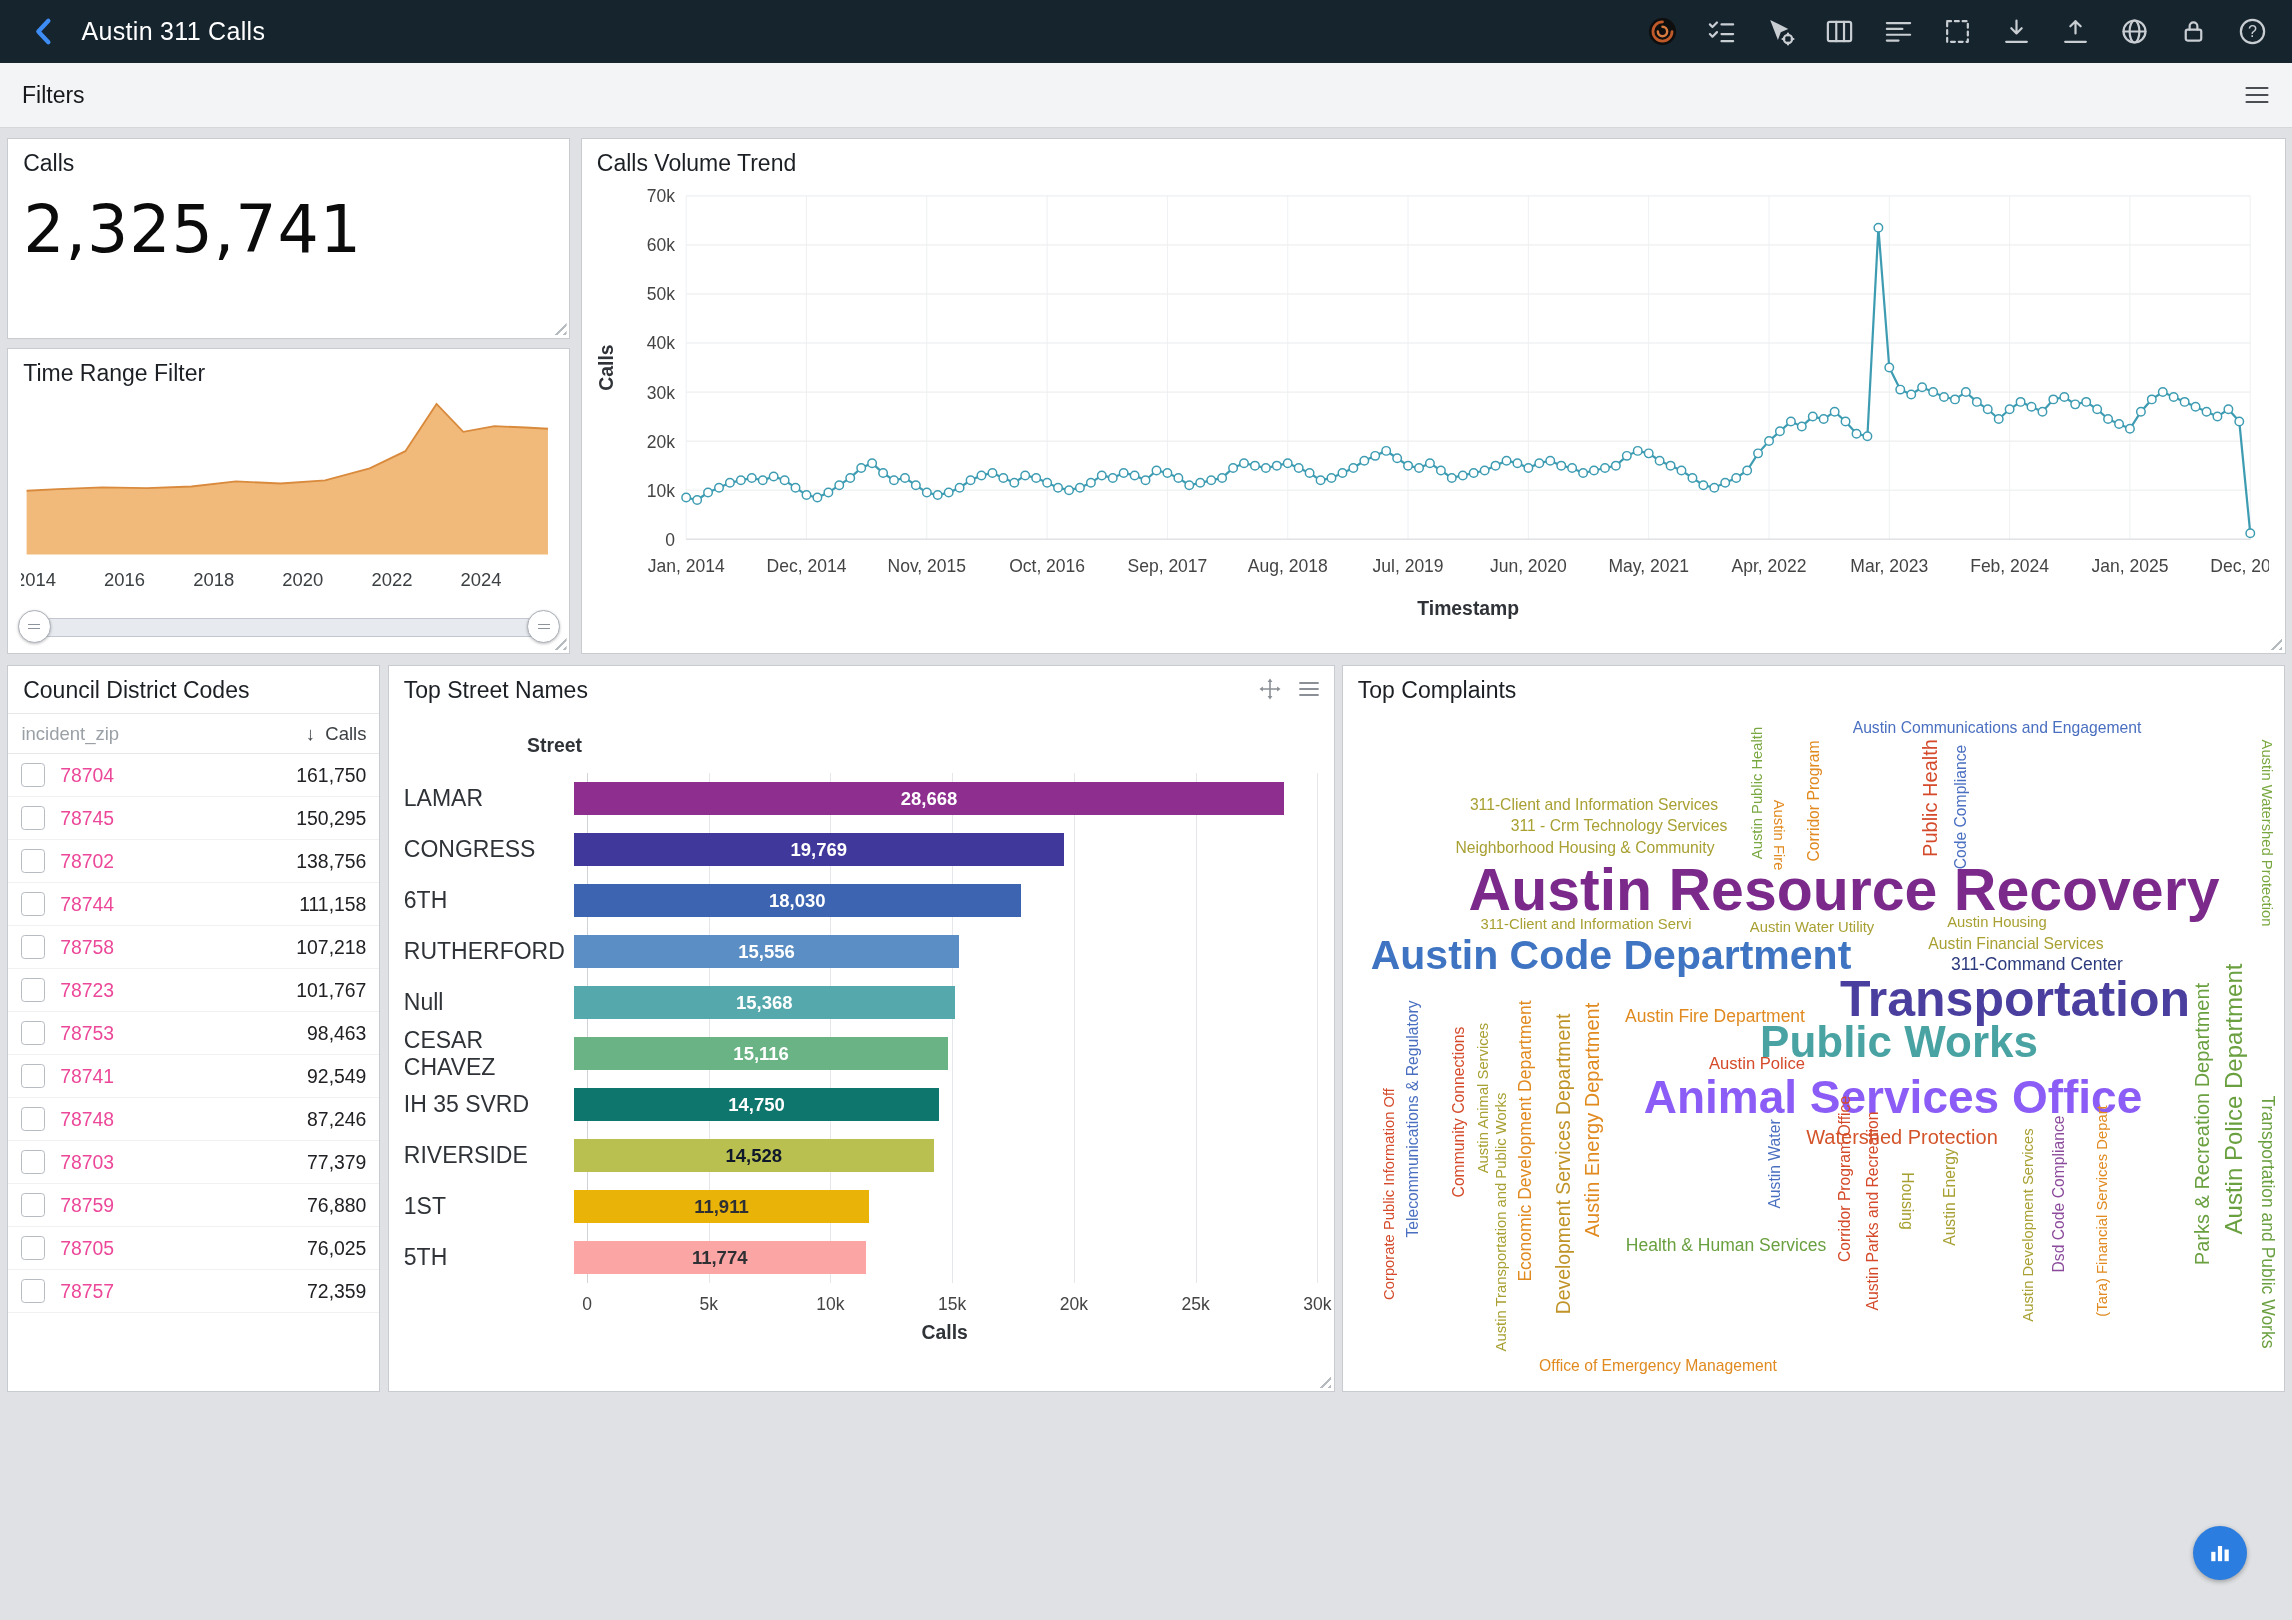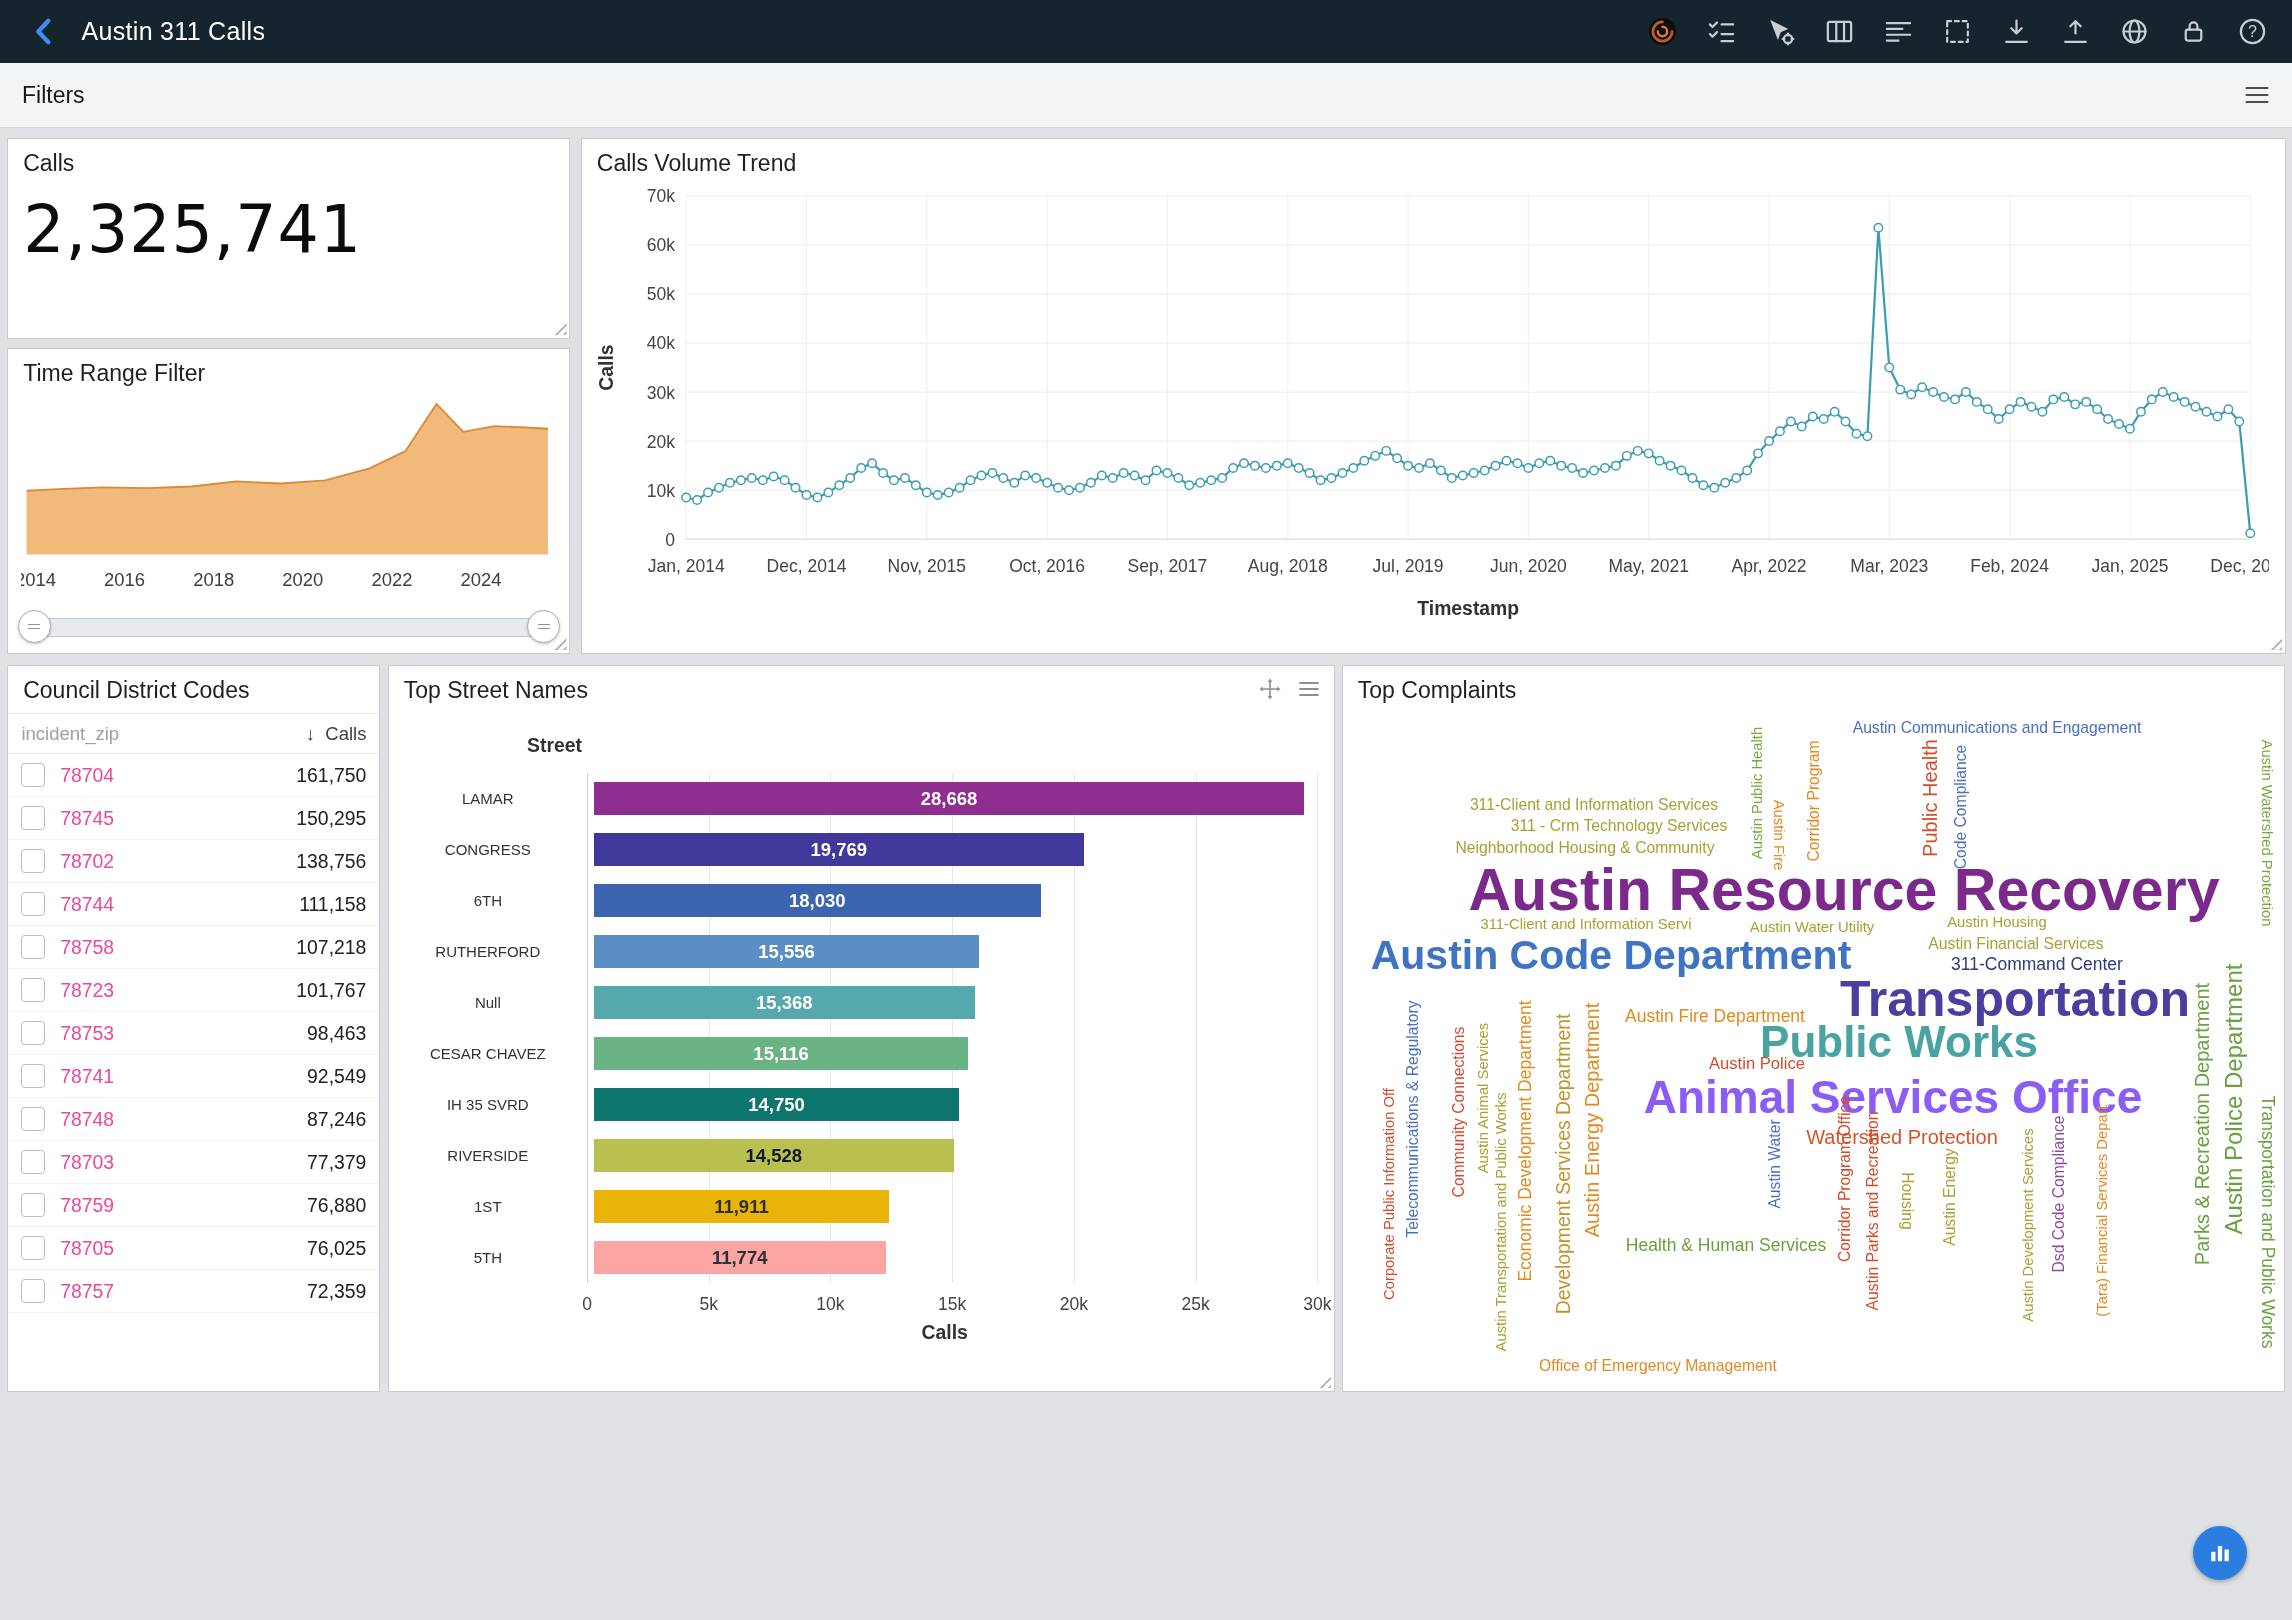--- a/index.html
+++ b/index.html
@@ -58,23 +58,23 @@
   .council-row .zip { flex:1; color:#ec4899; }
   .council-row .calls { color:#202124; }
   
   .modebar { position:absolute; top:11px; right:13px; display:flex; gap:14.8px; }
   .modebar span { cursor:pointer; display:flex; }
   .bar-ytitle { font-size:19.4px; font-weight:bold; color:#2f3338; margin:24px 0 16.6px 138px; }
   .bar-plot { position:relative; margin:0 16.6px 0 14.8px; }
   .bar-grid { position:absolute; left:183px; right:0; top:0; bottom:0; }
   .grid-v { position:absolute; top:0; bottom:0; width:0.9px; background:#e4e6e9; }
   .bar-row { display:flex; align-items:center; height:51px; position:relative; }
-  .bar-label { width:170px; padding-right:2px; flex:none; text-align:center; font-size:15px; color:#2f3338; }
+  .bar-label { width:170px; padding-right:2px; flex:none; text-align:left; font-size:23px; color:#2f3338; }
   .bar-area { flex:1; height:33px; position:relative; }
-  .bar { height:33px; position:relative;margin-left:20px; }
+  .bar { height:33px; position:relative; }
   .bar-val { position:absolute; left:0; top:0; width:100%; height:33px; line-height:33px;
     text-align:center; font-size:18.5px; font-weight:bold; }
   .bar-xticks { position:relative; height:31px; margin:5.5px 16.6px 0 198px; }
   .bar-xticks span { position:absolute; transform:translateX(-50%); font-size:17.5px; color:#444; top:5.5px; }
   .bar-xtitle { text-align:center; font-size:19.4px; font-weight:bold; color:#2f3338; margin:1.8px 16.6px 0 183px; }
   
   .cloud { position:relative; width:925px; height:670px; margin:3.7px auto 0; overflow:hidden; }
   .word { position:absolute; white-space:nowrap; transform:translate(-50%,-50%); line-height:1; }
   
   .fab { position:absolute; left:2193px; top:1526px; width:54px; height:54px; border-radius:50%;

